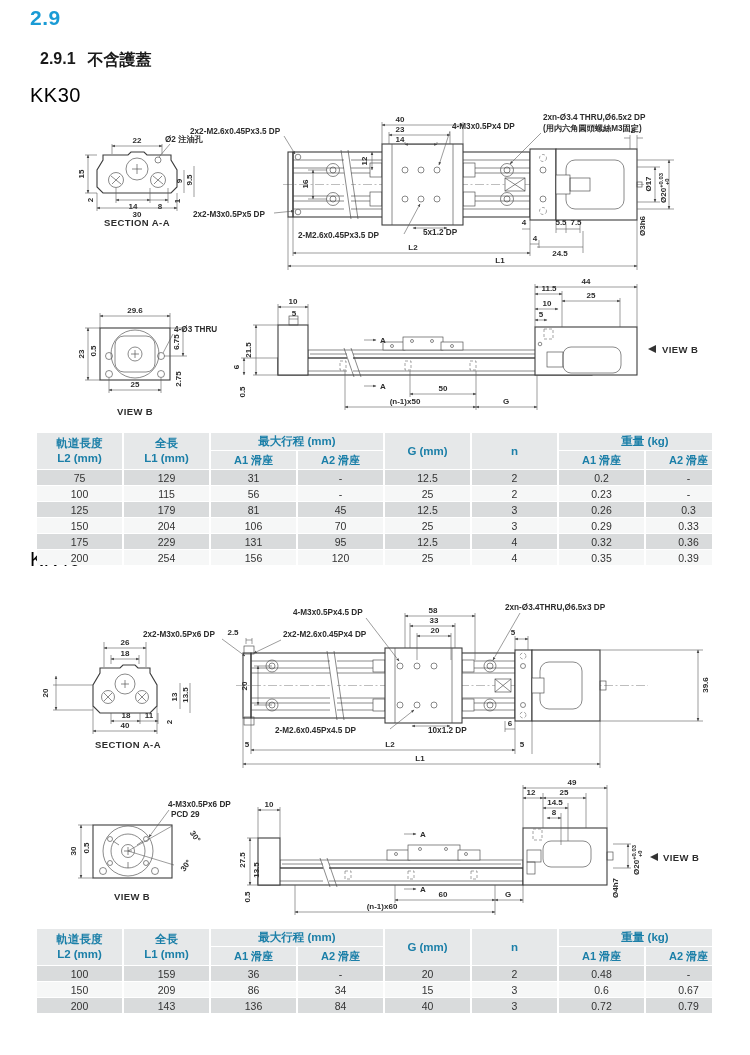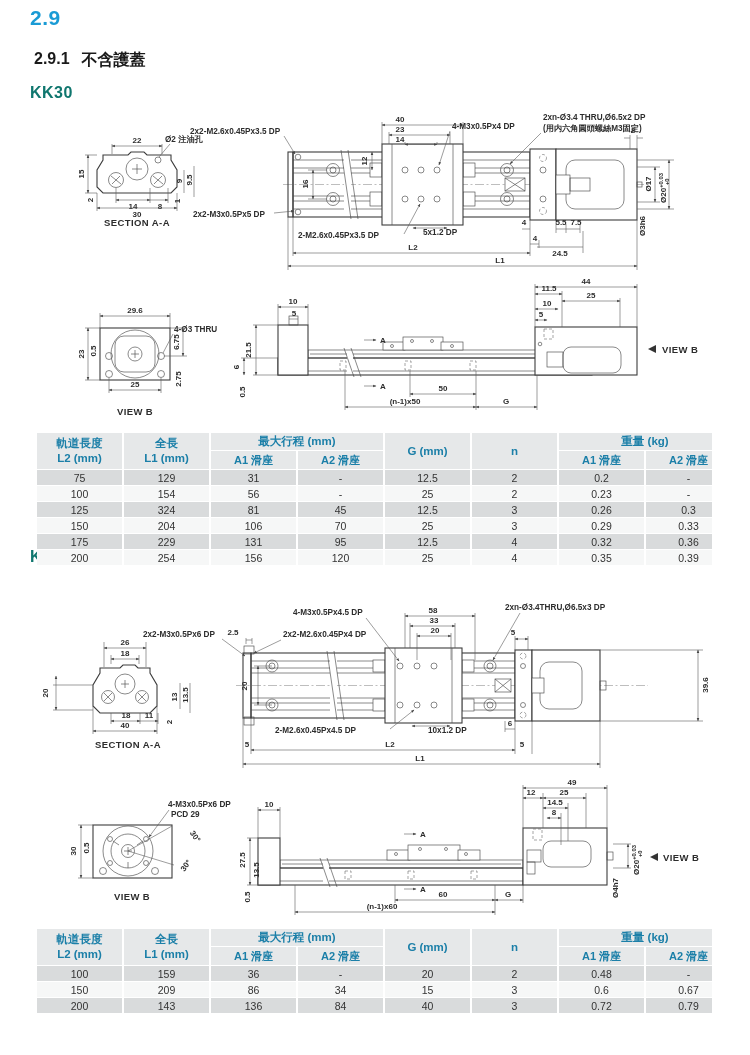--- a/index.html
+++ b/index.html
@@ -1,22 +1,22 @@
 <!DOCTYPE html>
 <html><head>
 <meta charset="utf-8">
 <style>
   html,body{margin:0;padding:0;background:#fff;}
   #page{position:relative;width:712px;height:1055px;background:#fff;overflow:hidden;
         font-family:"Liberation Sans",sans-serif;}
   .h1{position:absolute;left:30px;top:6px;font-size:21px;font-weight:700;color:#1a9bd5;
       display:flex;gap:24px;letter-spacing:.5px;}
-  .sub{position:absolute;left:34px;top:50px;font-size:16px;font-weight:600;color:#1a1a1a;
+  .sub{position:absolute;left:40px;top:50px;font-size:16px;font-weight:600;color:#1a1a1a;
       display:flex;gap:12px;}
-  .ph{position:absolute;left:30px;font-size:16px;font-weight:700;color:#0f766e;letter-spacing:.5px;}
+  .ph{position:absolute;left:30px;font-size:20px;font-weight:400;color:#000000;letter-spacing:.5px;}
   svg{position:absolute;left:0;}
   svg .out{fill:none;stroke:#3d3d3d;stroke-width:1.1;}
   svg .fw{fill:#fff;stroke:#3d3d3d;stroke-width:1.1;}
   svg .th{fill:none;stroke:#4a4a4a;stroke-width:.65;}
   svg .tw{fill:#fff;stroke:#4a4a4a;stroke-width:.65;}
   svg .dim{fill:none;stroke:#5a5a5a;stroke-width:.6;}
   svg .cl{fill:none;stroke:#888;stroke-width:.55;stroke-dasharray:9 2.5 2 2.5;}
   svg .hid{fill:none;stroke:#6a6a6a;stroke-width:.6;stroke-dasharray:3 2;}
   svg text{fill:#2d2d2d;}
   svg .dt{font-size:8px;font-weight:600;}
@@ -307,31 +307,31 @@
           <td>129</td>
           <td>31</td>
           <td>-</td>
           <td>12.5</td>
           <td>2</td>
           <td>0.2</td>
           <td>-</td>
         </tr>
         <tr>
           <td>100</td>
-          <td>154</td>
+          <td>115</td>
           <td>56</td>
           <td>-</td>
           <td>25</td>
           <td>2</td>
           <td>0.23</td>
           <td>-</td>
         </tr>
         <tr>
           <td>125</td>
-          <td>324</td>
+          <td>179</td>
           <td>81</td>
           <td>45</td>
           <td>12.5</td>
           <td>3</td>
           <td>0.26</td>
           <td>0.3</td>
         </tr>
         <tr>
           <td>150</td>
           <td>204</td>

